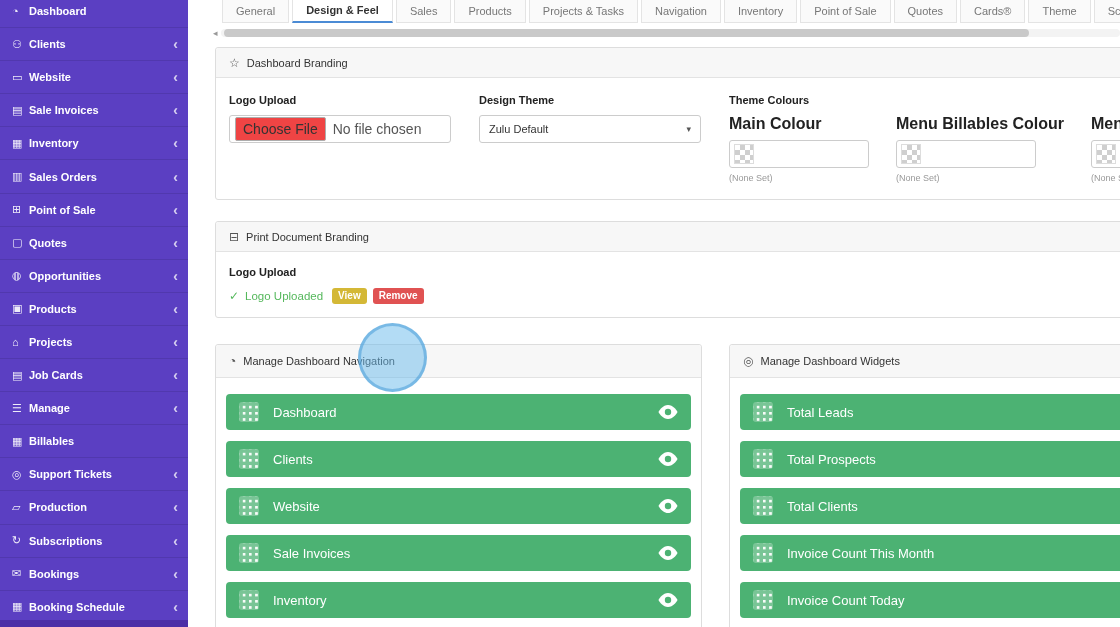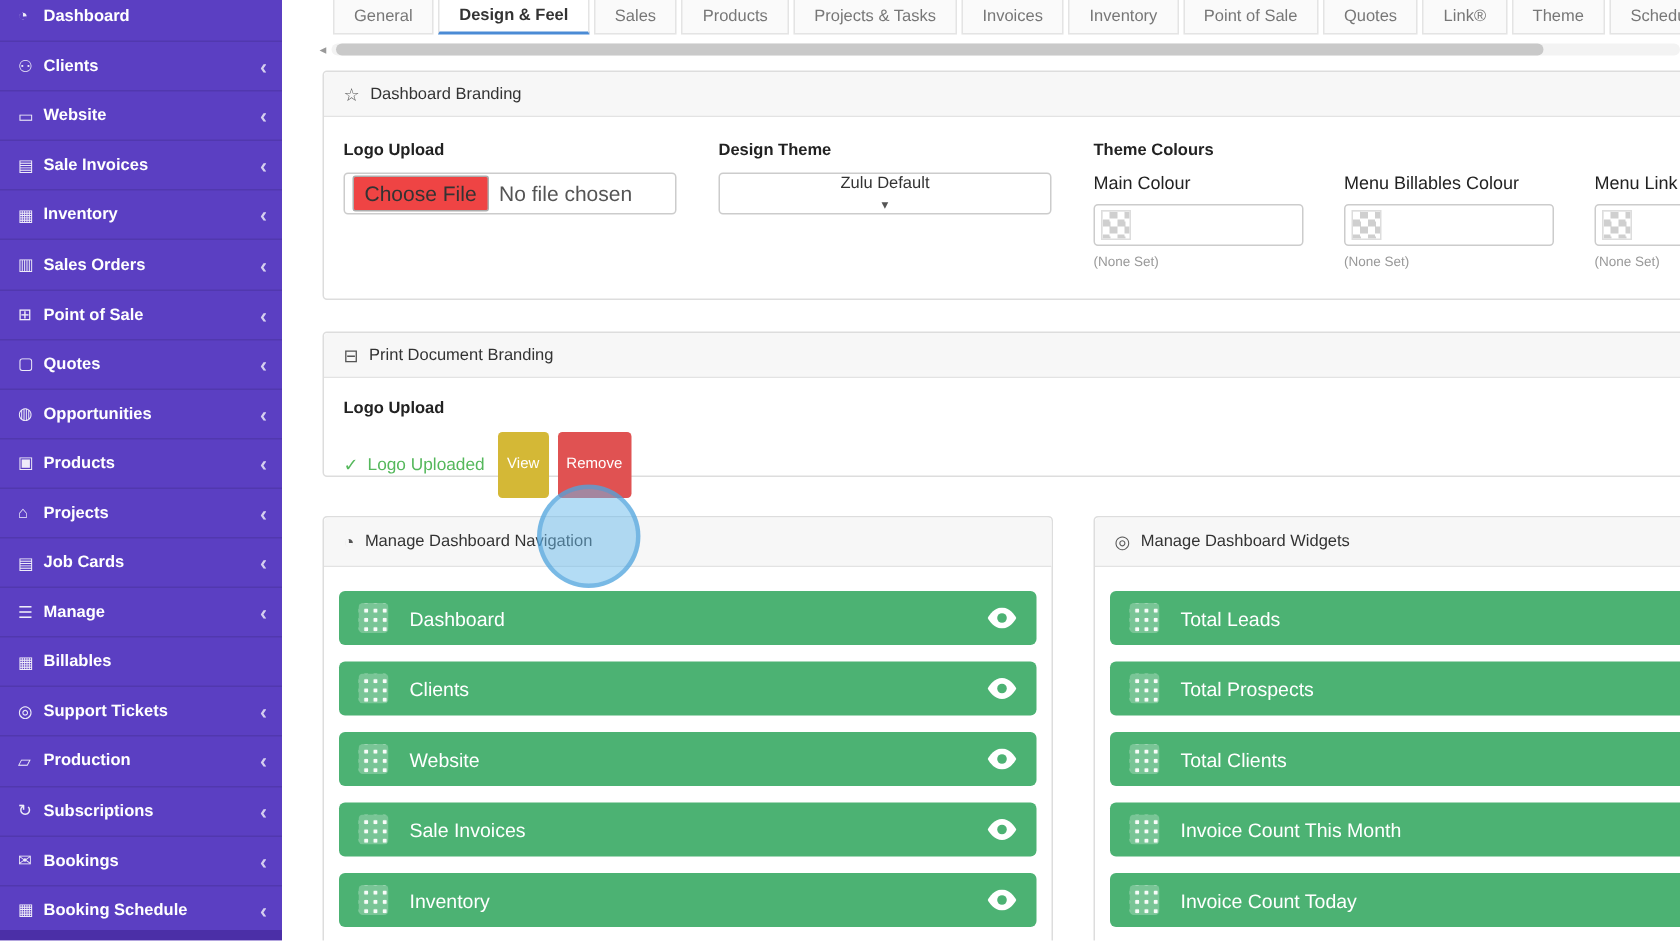--- a/index.html
+++ b/index.html
@@ -56,41 +56,41 @@
   .col-colours { flex:none; }
 
   .file-input { width:222px; height:28px; border:1px solid #ccc; border-radius:3px;
     display:flex; align-items:center; gap:7px; padding:0 5px; cursor:pointer; }
   .file-btn { font-size:14px; color:#333; background:#ef4444;
     border:1px solid #adadad; border-radius:2px; padding:3px 7px; white-space:nowrap; }
   .file-status { font-size:14px; color:#555; white-space:nowrap; }
 
   .select { width:222px; height:28px; border:1px solid #ccc; border-radius:3px;
     display:flex; align-items:center; justify-content:space-between;
-    padding:0 9px; font-size:11px; color:#333; cursor:pointer;flex-direction:column; }
+    padding:0 9px; font-size:11px; color:#333; cursor:pointer; }
   .select-arrow { font-size:9px; color:#555; }
 
   .colours { display:flex; gap:27px; }
-  .colour .sub { display:block; font-size:12px; font-weight:normal; color:#222;
+  .colour .sub { display:block; font-size:16px; font-weight:bold; color:#222;
     margin-bottom:7px; white-space:nowrap; }
   .swatch-box { width:140px; height:28px; border:1px solid #ccc; border-radius:3px;
     display:flex; align-items:center; padding:0 4px; background:#fff; cursor:pointer; }
   .checker { width:20px; height:20px; border:1px solid #ddd;
     background-image:conic-gradient(#cfcfcf 25%, #fff 0 50%, #cfcfcf 0 75%, #fff 0);
     background-size:10px 10px; }
   .none-set { font-size:9px; color:#999; margin-top:5px; }
 
   .card-print { left:215px; top:221px; width:930px; height:97px; }
   .print-body { padding:14px 13px; }
   .print-body .f-label { display:block; font-size:11px; font-weight:bold;
     color:#222; margin-bottom:10px; }
   .status-row { display:flex; align-items:center; gap:6px; }
   .check-icon { color:var(--success-text,#55B85C); font-size:12px; font-weight:bold; line-height:1; }
   .status-text { color:var(--success-text,#55B85C); font-size:11.5px; margin-right:3px; }
-  .badge { font-size:10px; font-weight:normal; color:#fff; padding:17px 6px;
+  .badge { font-size:10px; font-weight:bold; color:#fff; padding:3px 6px;
     border-radius:3px; cursor:pointer; line-height:1; }
   .badge.view { background:var(--view-badge,#D4B836); }
   .badge.remove { background:var(--remove-badge,#E05252); }
 
   
   .panel-nav { left:215px; top:344px; width:487px; height:310px; }
   .panel-widgets { left:729px; top:344px; width:480px; height:310px; }
   .panel-nav .card-head, .panel-widgets .card-head { height:33px; }
   .panel-body { padding:16px 10px; display:flex; flex-direction:column; gap:11px; }
   .green-bar { height:36px; background:var(--green-bar,#4CB273); border-radius:4px;
@@ -246,37 +246,37 @@
 
     <div class="tab">
       <span>Products</span>
     </div>
 
     <div class="tab">
       <span>Projects &amp; Tasks</span>
     </div>
 
     <div class="tab">
-      <span>Invoices</span>
+      <span>Navigation</span>
     </div>
 
     <div class="tab">
       <span>Inventory</span>
     </div>
 
     <div class="tab">
       <span>Point of Sale</span>
     </div>
 
     <div class="tab">
       <span>Quotes</span>
     </div>
 
     <div class="tab">
-      <span>Link®</span>
+      <span>Cards®</span>
     </div>
 
     <div class="tab">
       <span>Theme</span>
     </div>
 
     <div class="tab">
       <span>Schedule</span>
     </div>
   </nav>

